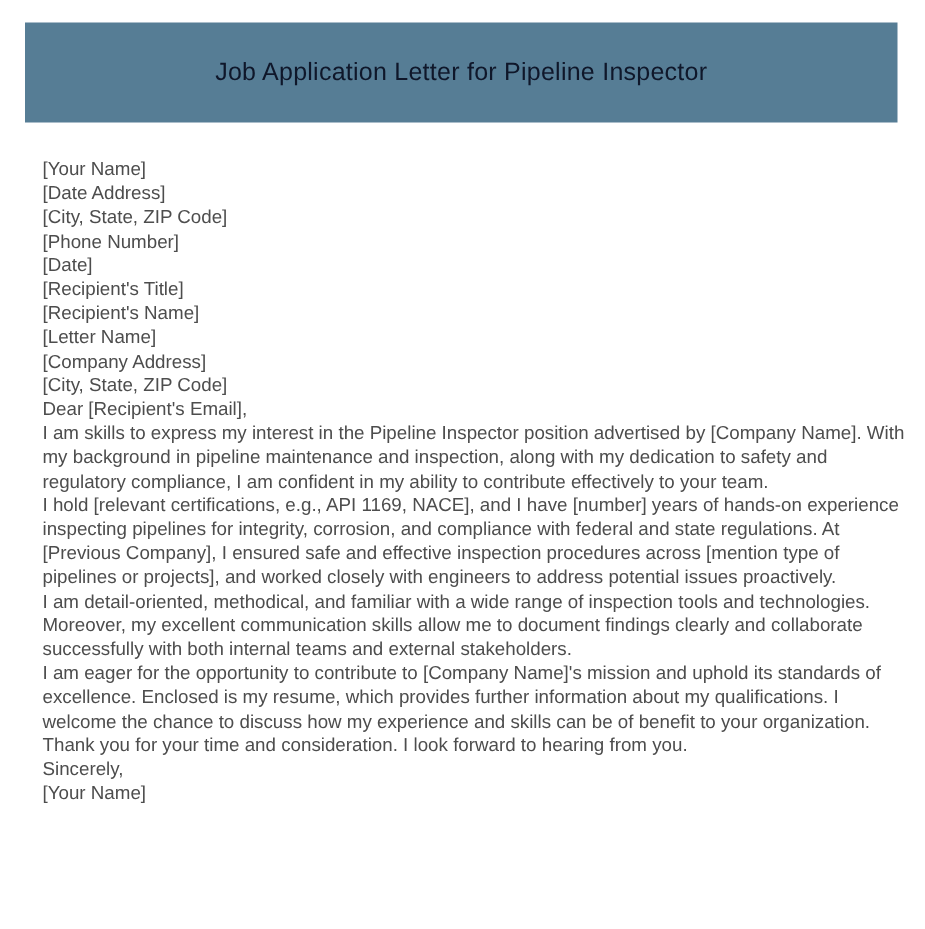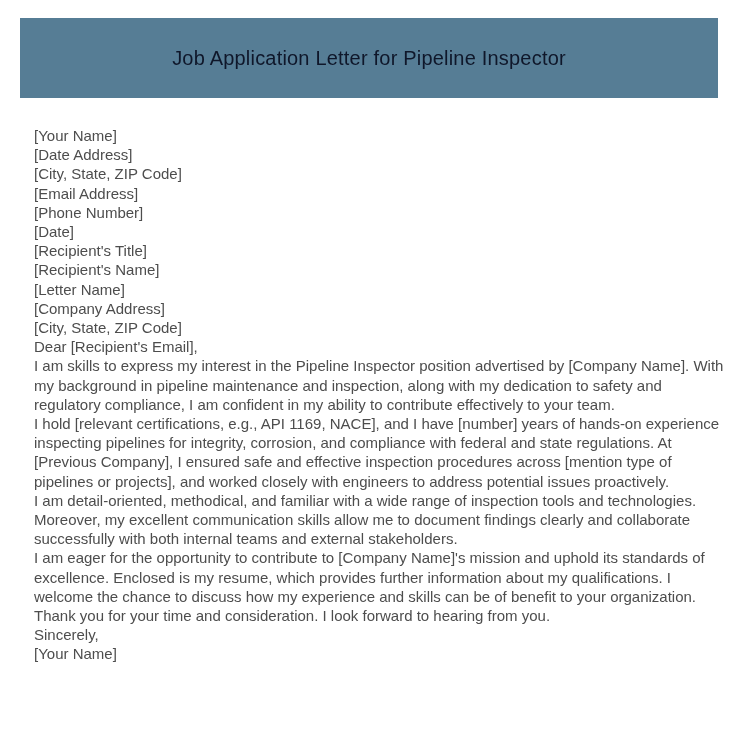--- a/index.html
+++ b/index.html
@@ -57,21 +57,20 @@
 
   <div class="banner">
     <h1>Job Application Letter for Pipeline Inspector</h1>
   </div>
 
   <div class="letter-body">
 
     <div class="line">[Your Name]</div>
     <div class="line">[Date Address]</div>
     <div class="line">[City, State, ZIP Code]</div>
-    <div class="line">[Email Address]</div>
     <div class="line">[Phone Number]</div>
     <div class="line">[Date]</div>
 
     <div class="line">[Recipient's Title]</div>
     <div class="line">[Recipient's Name]</div>
     <div class="line">[Letter Name]</div>
     <div class="line">[Company Address]</div>
     <div class="line">[City, State, ZIP Code]</div>
 
     <div class="line">Dear [Recipient's Email],</div>

